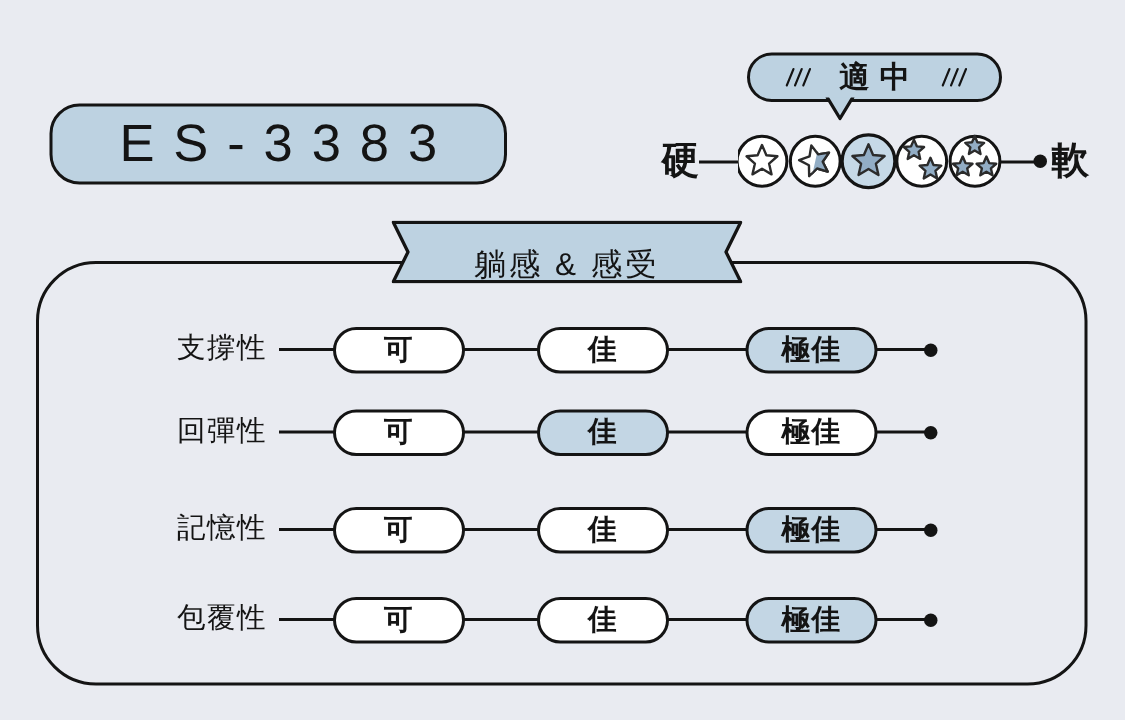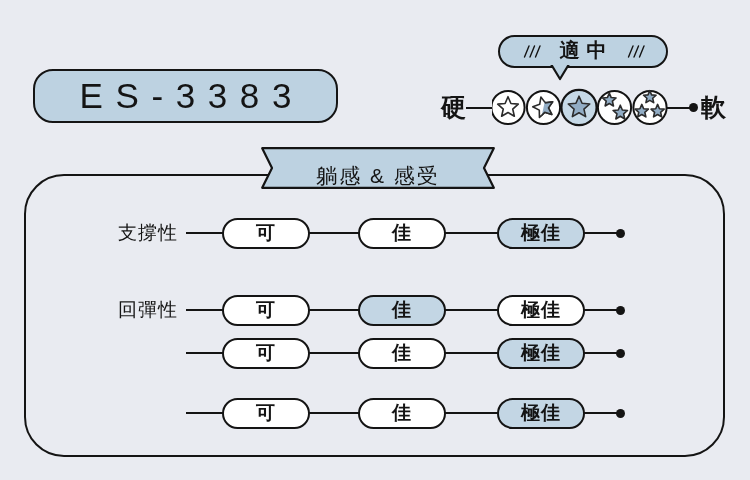--- a/index.html
+++ b/index.html
@@ -25,21 +25,21 @@
     box-sizing:border-box;display:flex;align-items:center;justify-content:center;
     font-size:35px;font-weight:500;letter-spacing:0.36em;text-indent:0.36em;
   }
 
   
   #bubble{
     position:absolute;left:498px;top:35px;width:170px;height:33px;
     background:var(--blue);border:2.2px solid var(--ink);border-radius:17px;
     box-sizing:border-box;display:flex;align-items:center;justify-content:center;gap:12px;
   }
-  #bubble .lbl{font-size:20px;font-weight:600;letter-spacing:7px;text-indent:7px;line-height:1;font-family:Liberation Mono, monospace;}
+  #bubble .lbl{font-size:20px;font-weight:600;letter-spacing:7px;text-indent:7px;line-height:1;}
   #bubble-tail{position:absolute;left:550px;top:64.5px;}
 
   
   .scale-label{position:absolute;top:93px;font-size:25px;font-weight:600;line-height:28px;}
   #hard-label{left:441px;}
   #soft-label{left:701px;}
   .scale-line{position:absolute;top:106.5px;height:2.2px;background:var(--ink);}
   #scale-line-left{left:466px;width:30px;}
   #scale-line-right{left:666px;width:28px;}
   #scale-end-dot{position:absolute;left:689px;top:103px;width:9px;height:9px;border-radius:50%;background:var(--ink);}
@@ -140,38 +140,40 @@
 
   <div class="row" style="top:217px">
     <span class="row-label">支撐性</span>
     <span class="row-line"></span>
     <span class="pill p1">可</span>
     <span class="pill p2">佳</span>
     <span class="pill p3 selected">極佳</span>
     <span class="row-dot"></span>
   </div>
 
-  <div class="row" style="top:294px">
+  <div class="row" style="top:272px">
     <span class="row-label">回彈性</span>
     <span class="row-line"></span>
     <span class="pill p1">可</span>
     <span class="pill p2 selected">佳</span>
     <span class="pill p3">極佳</span>
     <span class="row-dot"></span>
   </div>
 
   <div class="row" style="top:337px">
+    <span class="row-label">記憶性</span>
     <span class="row-line"></span>
     <span class="pill p1">可</span>
     <span class="pill p2">佳</span>
     <span class="pill p3 selected">極佳</span>
     <span class="row-dot"></span>
   </div>
 
   <div class="row" style="top:397px">
+    <span class="row-label">包覆性</span>
     <span class="row-line"></span>
     <span class="pill p1">可</span>
     <span class="pill p2">佳</span>
     <span class="pill p3 selected">極佳</span>
     <span class="row-dot"></span>
   </div>
 
 </div>
 
 </body></html>

